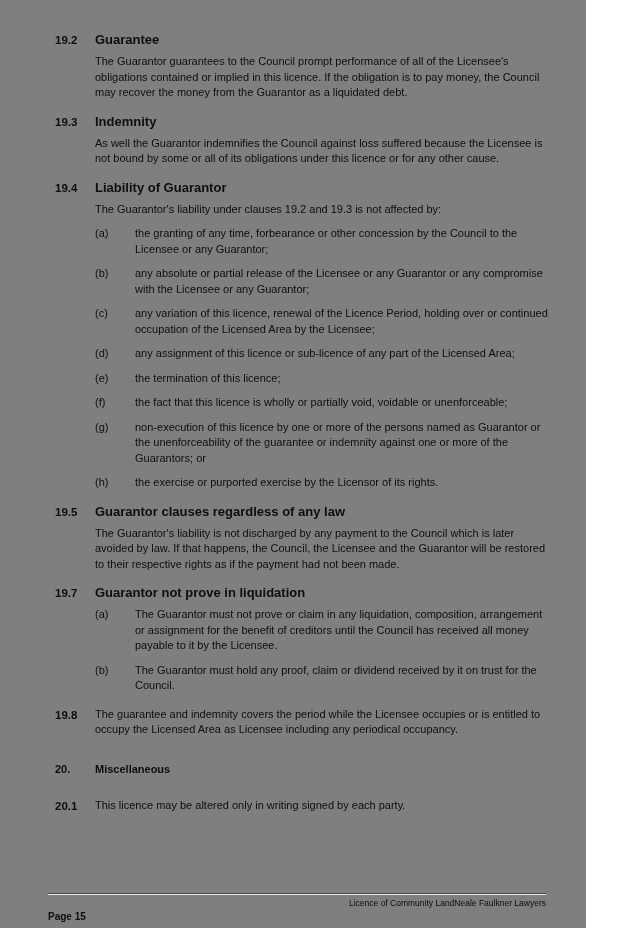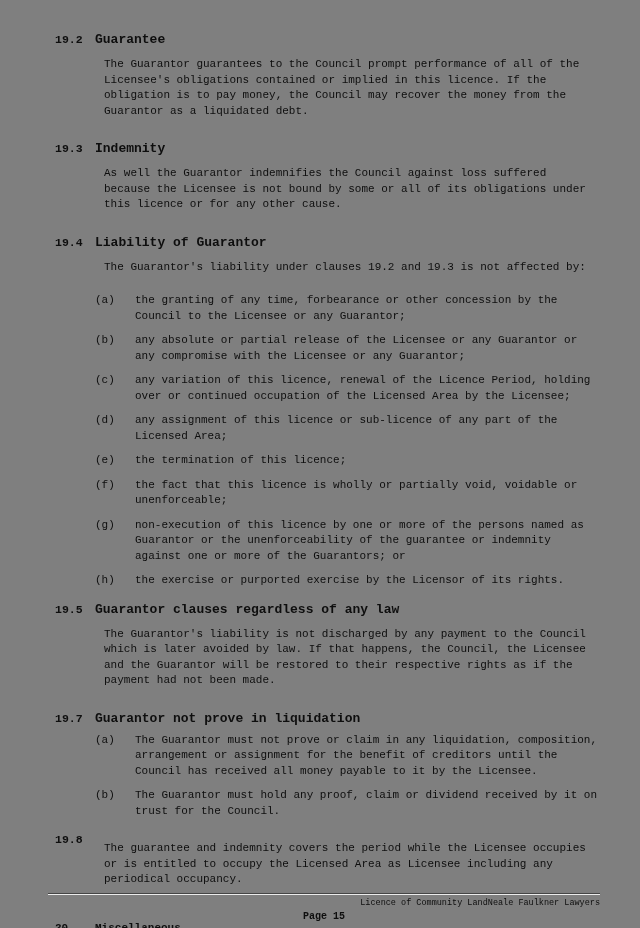--- a/index.html
+++ b/index.html
@@ -1,48 +1,48 @@
 <!DOCTYPE html>
 <html><head>
 <meta charset="utf-8">
 <style>
   html, body { margin: 0; padding: 0; }
   .screen {
-    width: 640px;
+    width: 586px;
     height: 928px;
     background: #7f7f7f;
     position: relative;
     overflow: hidden;
-    font-family: Liberation Mono, monospace;
+    font-family: Liberation Sans, sans-serif;
     color: #0e0e0e;
   }
   .content {
     position: absolute;
     left: 55px;
     right: 38px;
     top: 32px;
     filter: blur(0.3px);
   }
   .clause { display: grid; grid-template-columns: 40px 1fr; margin-top: 13px; }
   .clause .num { font-weight: 700; font-size: 11.5px; line-height: 16px; }
   .clause .title { font-weight: 700; font-size: 13px; line-height: 16px; margin: 0 0 6px 0; }
-  .clause .body { font-size: 11px; line-height: 15.5px; margin: 9px; }
+  .clause .body { font-size: 11px; line-height: 15.5px; margin: 0; }
   .clause.major { margin-top: 22px; }
   .clause.major .num, .clause.major .title { font-size: 11px; line-height: 19px; }
   .subitem {
     display: grid;
     grid-template-columns: 40px 1fr;
     margin: 9px 0 0 40px;
     font-size: 11px;
     line-height: 15.5px;
   }
   .footer { position: absolute; left: 48px; right: 40px; bottom: 6px; }
   .footer .rule { height: 2px; background: linear-gradient(#454545 50%, #ececec 50%); margin-bottom: 3px; }
   .footer .meta { display: flex; justify-content: flex-end; font-size: 8.5px; filter: blur(0.3px); }
-  .footer .page-label { text-align: center; font-weight: 700; font-size: 10px; margin-top: 3px; filter: blur(0.3px); }
+  .footer .page-label { font-weight: 700; font-size: 10px; margin-top: 3px; filter: blur(0.3px); }
 </style>
 </head>
 <body>
 
 <div class="screen">
   <div class="content">
 
     <div class="clause" style="margin-top:0">
       <div class="num">19.2</div>
       <div>

